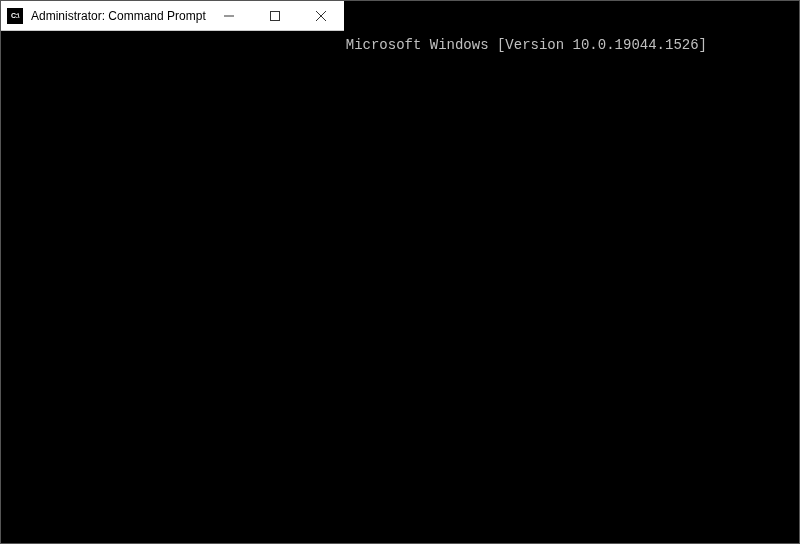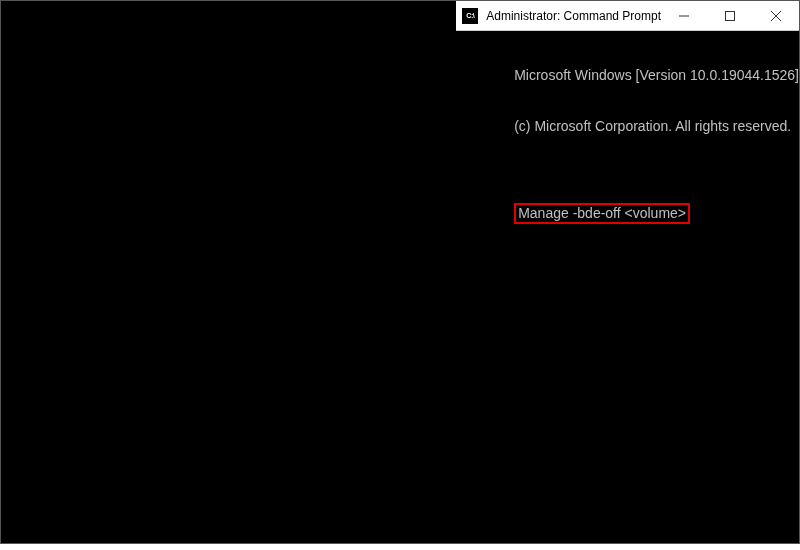--- a/index.html
+++ b/index.html
@@ -8,23 +8,22 @@
       background: #fff;
       width: 800px;
       height: 550px;
       overflow: hidden;
     }
     .window {
       width: 800px;
       height: 544px;
       border: 1px solid #555;
       display: flex;
-      flex-direction: column;
+      flex-direction: row;
       background: #000;
-      align-items: flex-end;
     }
     .titlebar {
       height: 30px;
       background: #fff;
       display: flex;
       align-items: center;
       padding-left: 6px;
       border-bottom: 1px solid #ccc;
     }
     .titlebar-icon {
@@ -58,21 +57,21 @@
       align-items: center;
       justify-content: center;
       font-family: "Segoe UI", Arial, sans-serif;
       color: #333;
     }
     .win-btn svg { display: block; }
     .terminal {
       flex: 1;
       background: #000;
       color: #c0c0c0;
-      font-family: Liberation Sans, sans-serif;
+      font-family: Liberation Mono, monospace;
       font-size: 14px;
       line-height: 17px;
       padding: 2px 0 0 2px;
       white-space: pre;
       position: relative;
     }
     .term-line { white-space: pre; }
     .prompt-row {
       display: flex;
       align-items: center;
@@ -107,17 +106,16 @@
       <div class="win-btn">
         <svg width="10" height="10" viewBox="0 0 10 10">
             <line x1="0" y1="0" x2="10" y2="10" stroke="#333" stroke-width="1"></line>
             <line x1="10" y1="0" x2="0" y2="10" stroke="#333" stroke-width="1"></line>
           </svg>
       </div>
     </div>
   </div>
   <div class="terminal">
     <div class="term-line">Microsoft Windows [Version 10.0.19044.1526]</div>
-    <div class="term-line">(c) Microsoft Corporation. All rights reserved.</div>
     <div class="term-line"></div>
-    <div class="term-line prompt-row"><span class="highlight-box"><span>Manage -bde-off &lt;volume&gt;</span></span></div>
+    <div class="term-line prompt-row"></div>
   </div>
 </div>
 
 </body></html>

